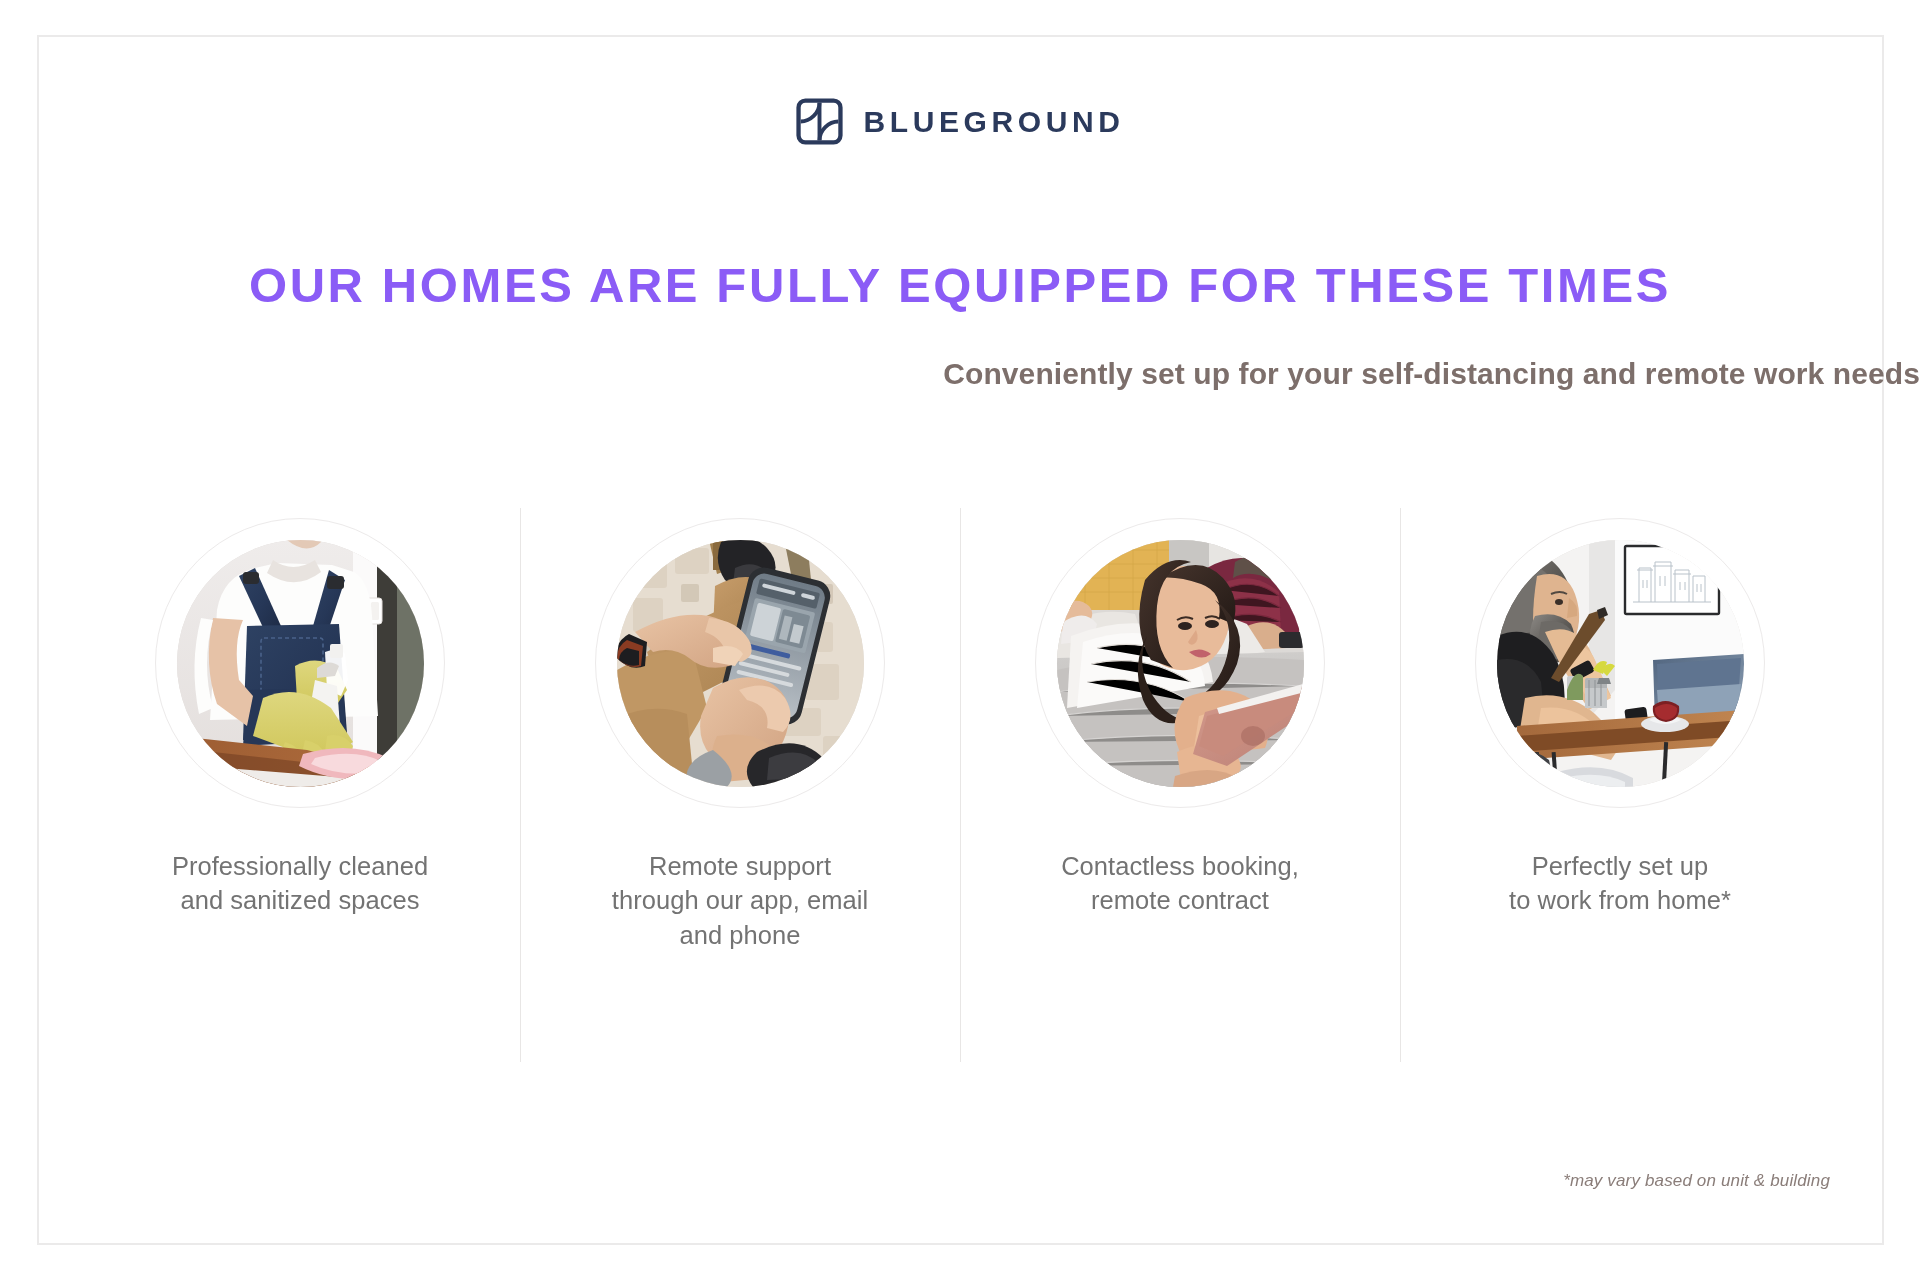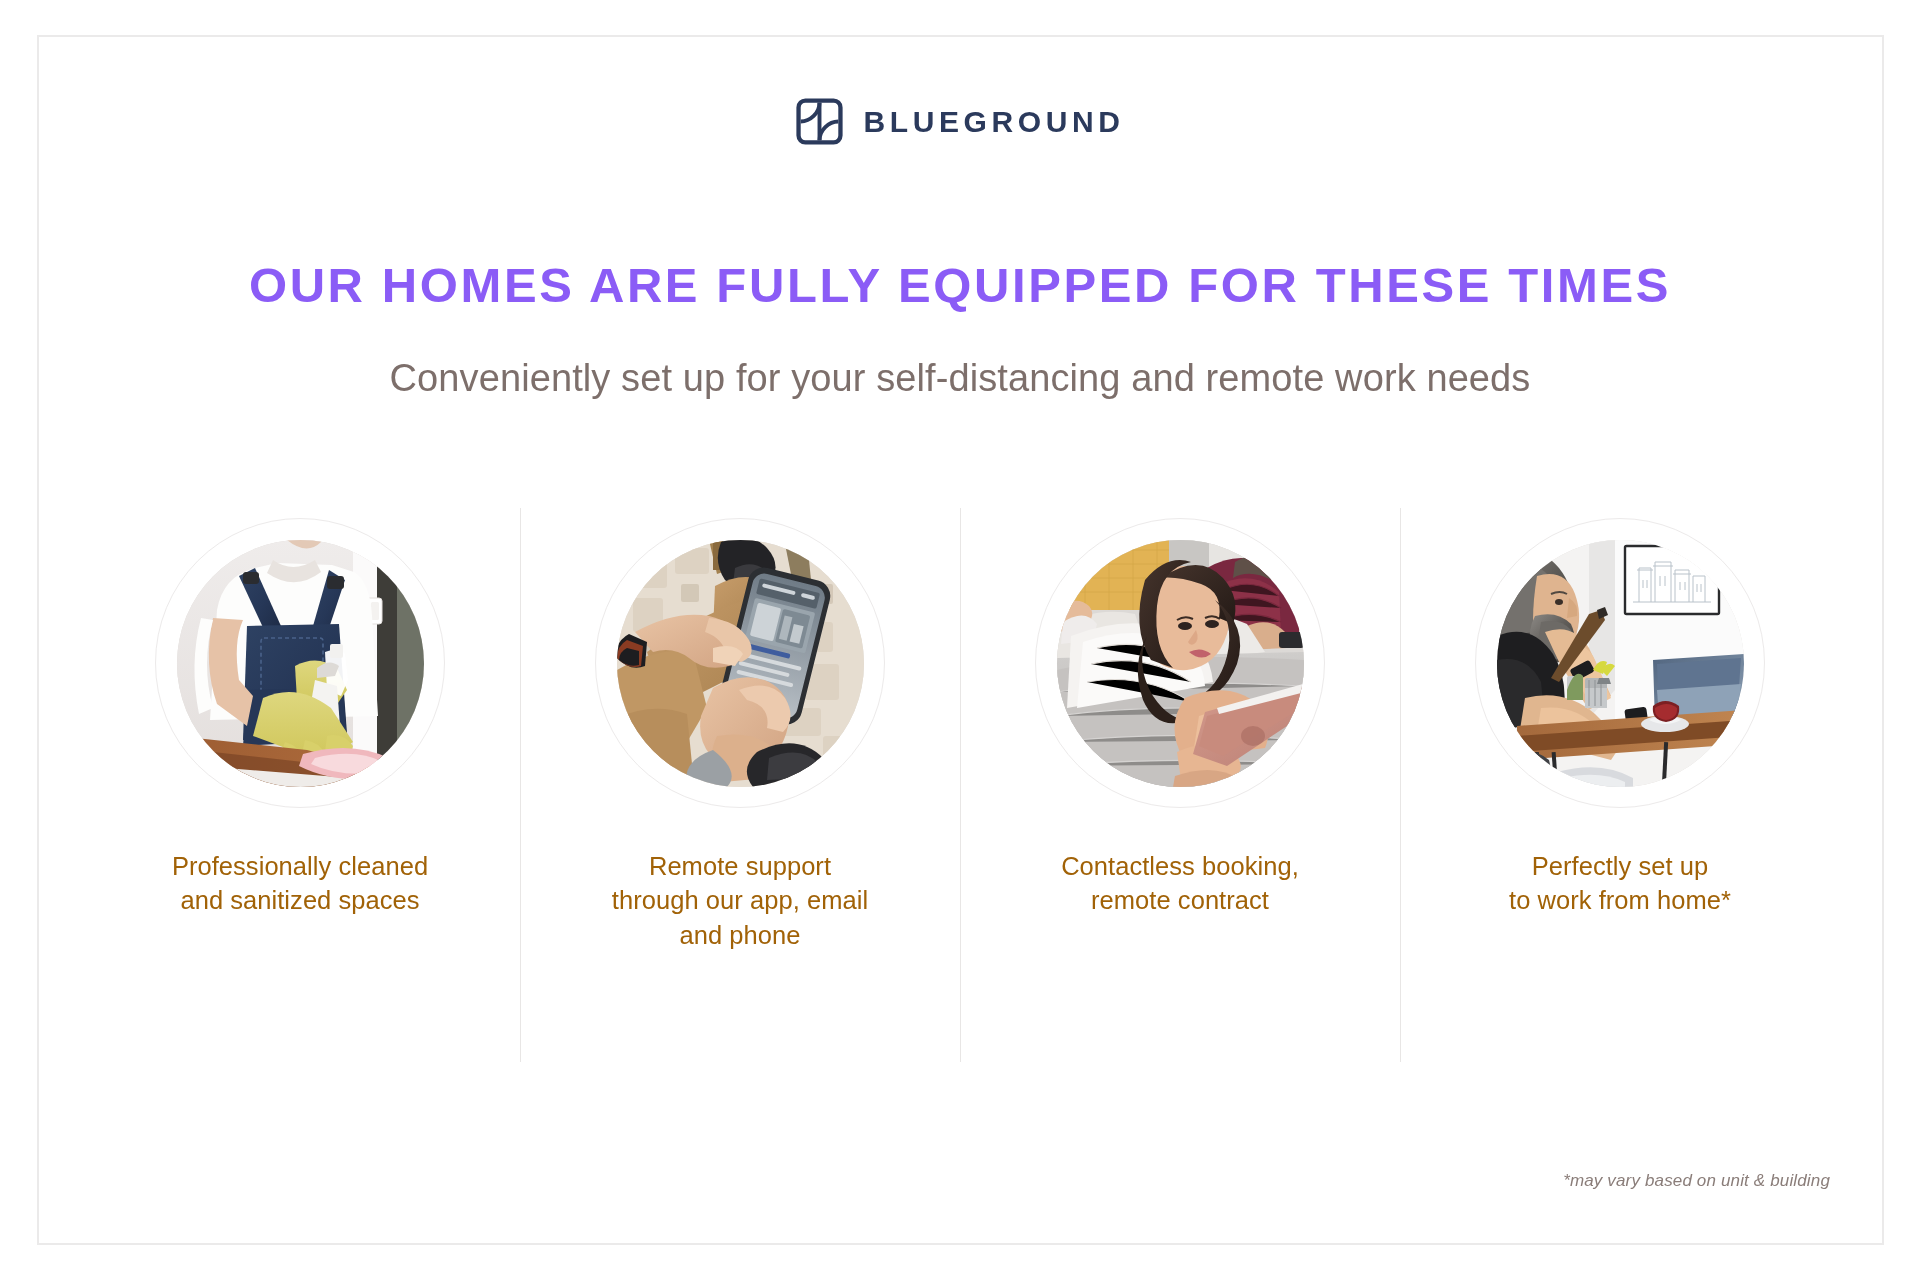--- a/index.html
+++ b/index.html
@@ -73,23 +73,23 @@
     line-height: 1.12;
     white-space: nowrap;
   }
 
   
   .subtitle {
     position: absolute;
     left: 0;
     top: 354px;
     width: 1920px;
-    text-align: center;
-    font-size: 38px;
-    font-weight: 400;
+    text-align: right;
+    font-size: 30px;
+    font-weight: 700;
     letter-spacing: 0.1px;
     color: #7d6f6b;
     line-height: 1.3;
     white-space: nowrap;
   }
 
   
   .features {
     position: absolute;
     left: 80px;
@@ -138,21 +138,21 @@
     background: #dedad6;
   }
   .photo svg { display: block; width: 100%; height: 100%; }
 
   .caption {
     margin-top: 41px;
     width: 100%;
     text-align: center;
     font-size: 25.5px;
     font-weight: 400;
-    color: #a16207;
+    color: #737373;
     line-height: 1.35;
     letter-spacing: 0.05px;
   }
   .caption span { display: block; }
 
   
   .footnote {
     position: absolute;
     right: 90px;
     top: 1143px;

